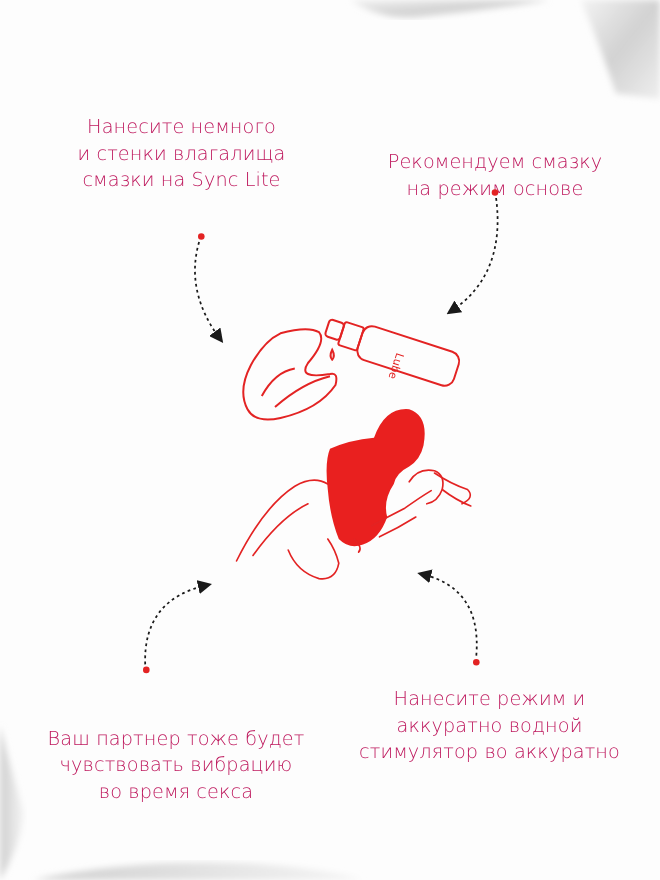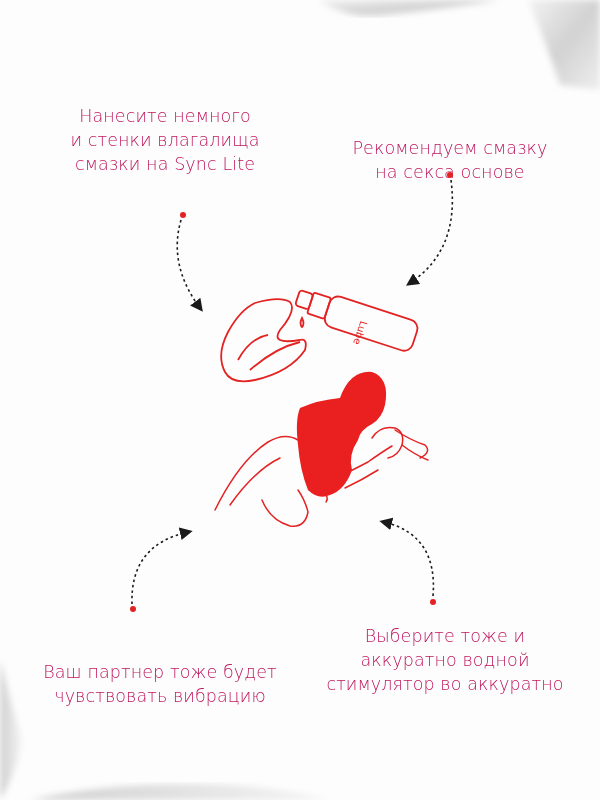--- a/index.html
+++ b/index.html
@@ -53,28 +53,29 @@
   <path d="M30 800 Q120 780 230 785 Q300 790 330 800 Z" fill="url(#g2)" filter="url(#blur)"></path>
 </svg>
 
 <div class="caption" id="cap-tl">
   <span>Нанесите немного</span>
   <span>и стенки влагалища</span>
   <span>смазки на Sync Lite</span>
 </div>
 <div class="caption" id="cap-tr">
   <span>Рекомендуем смазку</span>
-  <span>на секса основе</span>
+  <span>на режим основе</span>
 </div>
 <div class="caption" id="cap-bl">
   <span>Ваш партнер тоже будет</span>
   <span>чувствовать вибрацию</span>
+  <span>во время секса</span>
 </div>
 <div class="caption" id="cap-br">
-  <span>Выберите тоже и</span>
+  <span>Нанесите режим и</span>
   <span>аккуратно водной</span>
   <span>стимулятор во аккуратно</span>
 </div>
 
 <svg class="layer" width="600" height="800" viewBox="0 0 600 800">
   <defs>
     <marker id="ah" markerWidth="8" markerHeight="8" refX="5" refY="4" orient="auto">
       <path d="M0,0 L8,4 L0,8 Z" fill="#1a1a1a"></path>
     </marker>
   </defs>

